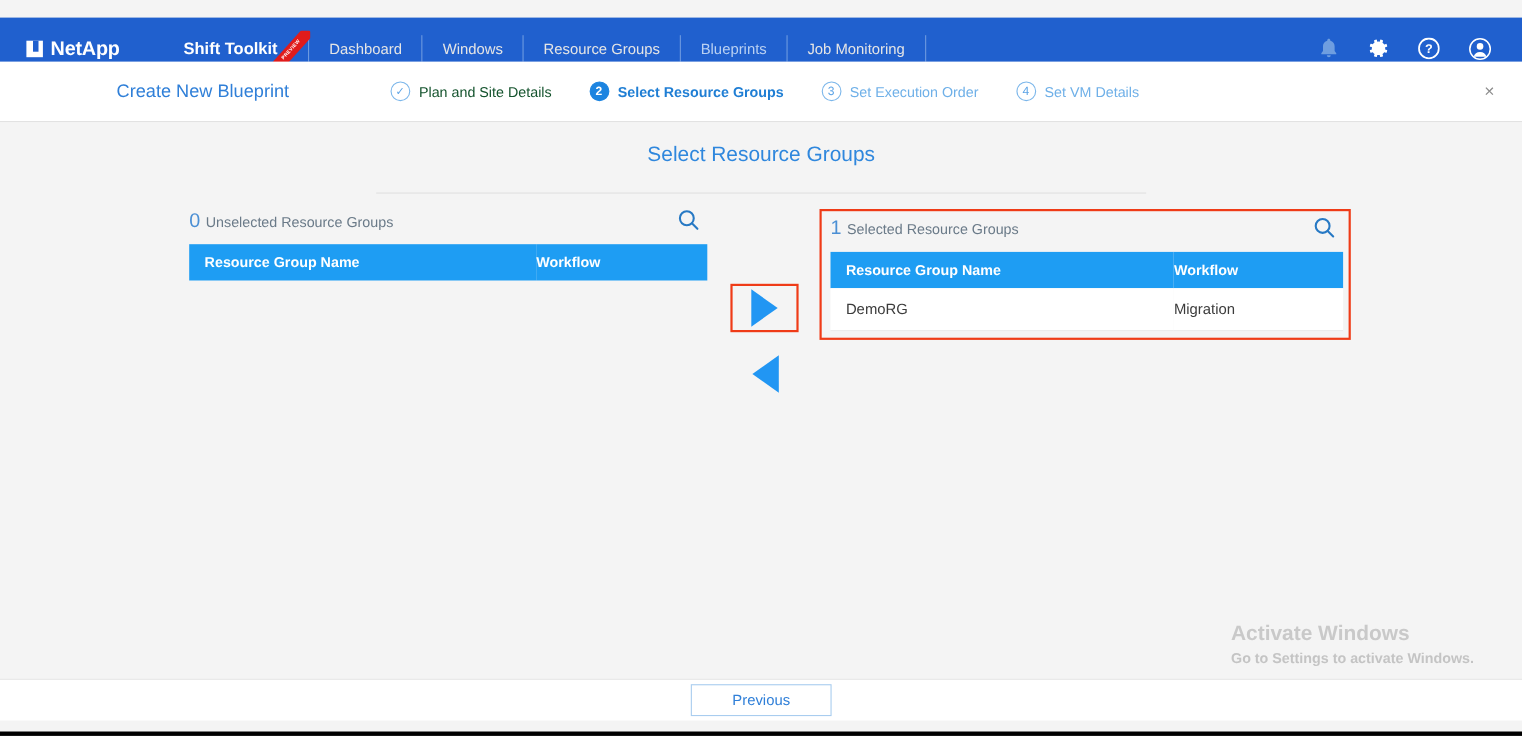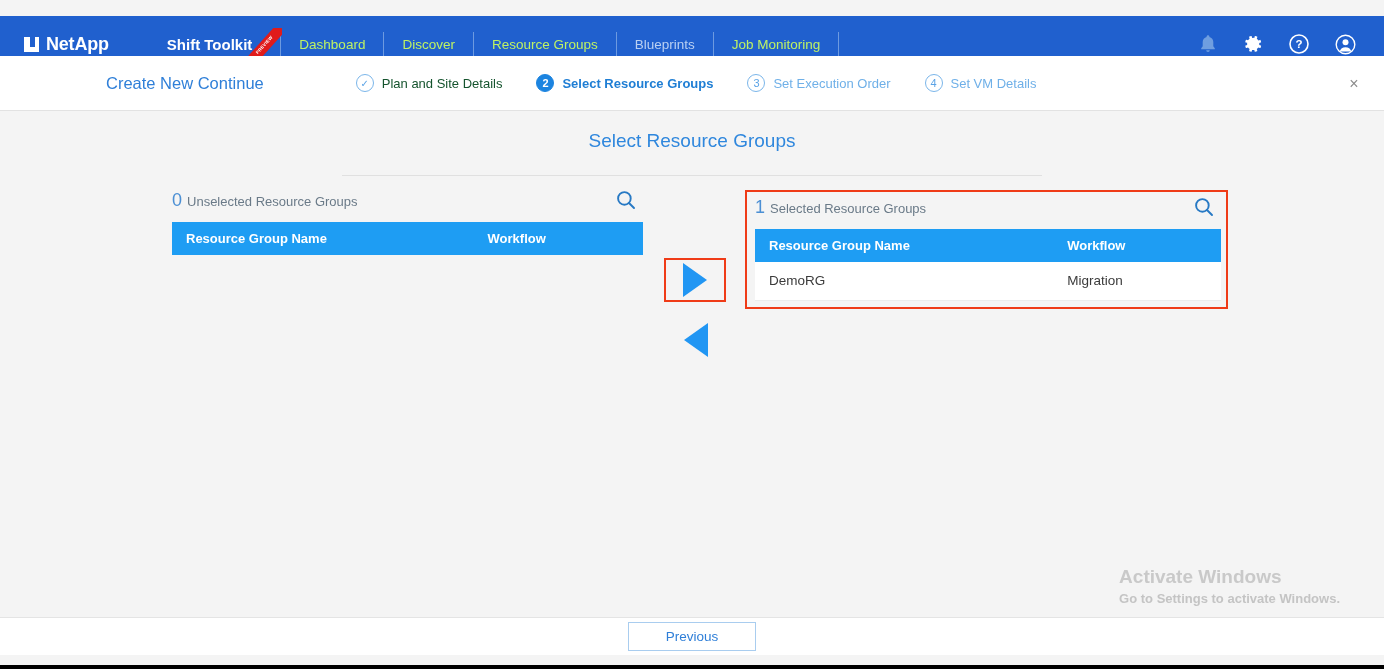--- a/index.html
+++ b/index.html
@@ -90,21 +90,21 @@
     font-weight: bold;
   }
   .nav-sep {
     width: 1px;
     height: 24px;
     background: #6d9ae0;
     margin: 0 0px;
     flex: 0 0 auto;
   }
   .nav-link {
-    color: #bef264;
+    color: #e5e5e5;
     font-size: 13.5px;
     padding: 0 18px;
     white-space: nowrap;
     cursor: pointer;
   }
   .nav-link.dim { color: #b9d0f2; }
   .nav-spacer { flex: 1 1 auto; }
   .nav-icons {
     display: flex;
     align-items: center;
@@ -345,21 +345,21 @@
     <div class="product">
       <div class="product-name">Shift Toolkit</div>
       <div class="ribbon">
         <span>PREVIEW</span>
       </div>
     </div>
 
     <div class="nav-sep"></div>
     <div class="nav-link">Dashboard</div>
     <div class="nav-sep"></div>
-    <div class="nav-link">Discover</div>
+    <div class="nav-link">Windows</div>
     <div class="nav-sep"></div>
     <div class="nav-link">Resource Groups</div>
     <div class="nav-sep"></div>
     <div class="nav-link dim">Blueprints</div>
     <div class="nav-sep"></div>
     <div class="nav-link">Job Monitoring</div>
     <div class="nav-sep"></div>
 
     <div class="nav-spacer"></div>
 
@@ -386,21 +386,21 @@
         <svg width="21" height="21" viewBox="0 0 21 21">
           <circle cx="10.5" cy="10.5" r="9.3" fill="none" stroke="#ffffff" stroke-width="1.4"></circle>
           <circle cx="10.5" cy="8.2" r="3" fill="#ffffff"></circle>
           <path d="M4.6 17.6a6.2 6.2 0 0 1 11.8 0z" fill="#ffffff"></path>
         </svg>
       </div>
     </div>
   </div>
 
   <div class="wizard-header">
-    <div class="wizard-title">Create New Continue</div>
+    <div class="wizard-title">Create New Blueprint</div>
 
     <div class="steps">
 
       <div class="step">
         <div class="step-circle done">✓</div>
         <div class="step-label done">Plan and Site Details</div>
       </div>
 
       <div class="step">
         <div class="step-circle active">2</div>

